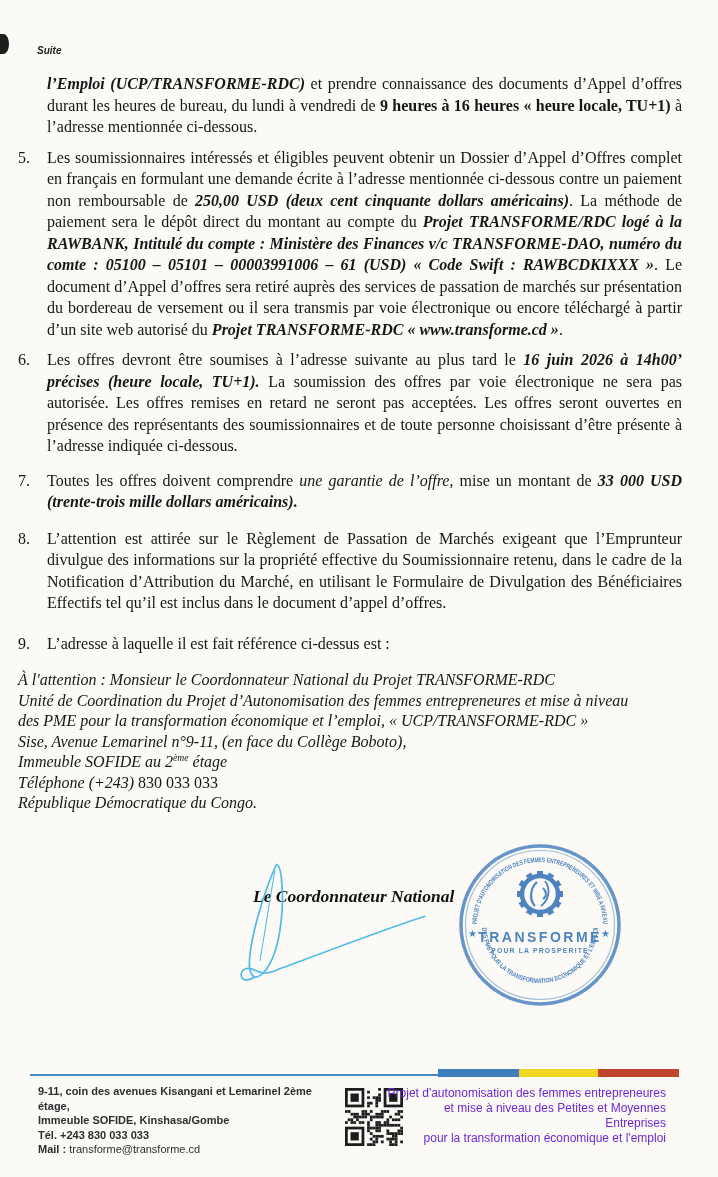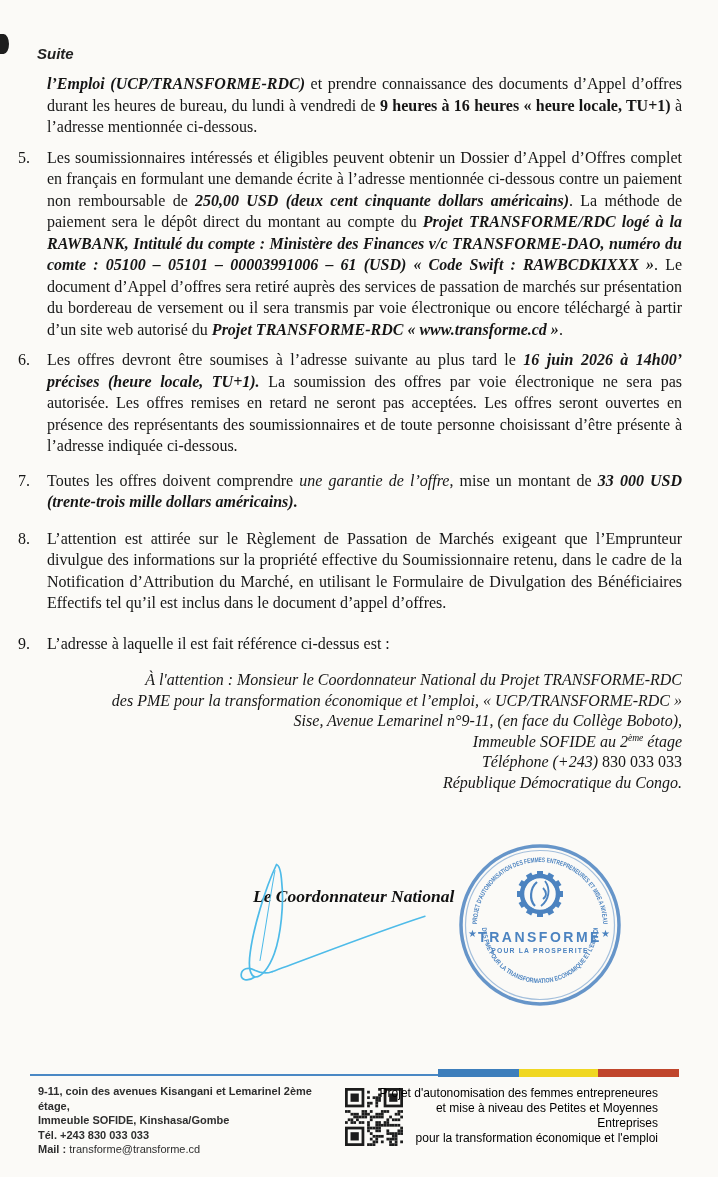--- a/index.html
+++ b/index.html
@@ -2,53 +2,53 @@
 <html><head>
 <meta charset="utf-8">
 <style>
   html,body{margin:0;padding:0;}
   body{width:718px;height:1177px;background:#fbfaf7;position:relative;overflow:hidden;
        font-family:"Liberation Serif", serif;color:#161616;}
   .sheet{position:absolute;inset:0;background:#fbfaf7;}
   .smudge{position:absolute;left:0;top:34px;width:9px;height:20px;background:#1d1d1d;
           border-radius:0 60% 60% 0 / 0 50% 50% 0;}
   .suite{position:absolute;left:37px;top:45px;font-family:"Liberation Sans",sans-serif;
-         font-weight:bold;font-style:italic;font-size:15px;color:#222;}
+         font-weight:bold;font-style:italic;font-size:10px;color:#222;}
   .content{position:absolute;left:18px;top:73px;width:664px;}
   .para{display:flex;}
   .pnum{width:29px;flex:0 0 29px;font-size:16px;line-height:21.5px;}
   .ptext{flex:1;font-size:16px;line-height:21.5px;text-align:justify;}
   .m0{margin-bottom:9px;}
   .m1{margin-bottom:9px;}
   .m2{margin-bottom:13px;}
   .m3{margin-bottom:15px;}
   .m4{margin-bottom:19px;}
   .m5{margin-bottom:16px;}
   .b{font-weight:bold;}
   .i{font-style:italic;}
   .u{font-style:normal;}
   .red{color:#c41f1f;}
   sup{font-size:60%;vertical-align:super;line-height:0;}
-  .address{margin-top:0;font-style:italic;font-size:16px;line-height:20.5px;text-align:right;}
+  .address{margin-top:0;font-style:italic;font-size:16px;line-height:20.5px;}
   .aline{white-space:nowrap;}
   .coord-title{position:absolute;left:253px;top:886px;font-weight:bold;font-style:italic;
                font-size:17.5px;color:#111;}
   .sig-svg{position:absolute;left:140px;top:820px;}
   .stamp{position:absolute;left:455px;top:838px;opacity:.85;}
   
   .foot-thinline{position:absolute;left:30px;top:1074px;width:408px;height:2px;background:#4a88c4;}
   .bar{position:absolute;top:1069px;height:8px;}
   .bar-blue{left:438px;width:81px;background:#3d7ebc;}
   .bar-yellow{left:519px;width:79px;background:#f0d722;}
   .bar-red{left:598px;width:81px;background:#c0452c;}
   .foot-left{position:absolute;left:38px;top:1084px;width:300px;
              font-family:"Liberation Sans",sans-serif;font-size:11px;line-height:14.5px;color:#2e2e2e;}
   .qr{position:absolute;left:345px;top:1088px;width:58px;height:58px;}
-  .foot-right{position:absolute;left:376px;top:1086px;width:282px;text-align:right;
-              font-family:"Liberation Sans",sans-serif;font-size:12px;line-height:15px;color:#000000;}
+  .foot-right{position:absolute;left:384px;top:1086px;width:282px;text-align:right;
+              font-family:"Liberation Sans",sans-serif;font-size:12px;line-height:15px;color:#6d28d9;}
 </style>
 </head>
 <body>
 
 <div class="sheet">
 
   <div class="smudge"></div>
 
   <div class="suite">Suite</div>
 
@@ -73,20 +73,21 @@
       <div class="pnum">8.</div>
       <div class="ptext"><span>L’attention est attirée sur le Règlement de Passation de Marchés exigeant que l’Emprunteur divulgue des informations sur la propriété effective du Soumissionnaire retenu, dans le cadre de la Notification d’Attribution du Marché, en utilisant le Formulaire de Divulgation des Bénéficiaires Effectifs tel qu’il est inclus dans le document d’appel d’offres.</span></div>
     </div>
     <div class="para m5">
       <div class="pnum">9.</div>
       <div class="ptext"><span>L’adresse à laquelle il est fait référence ci-dessus est :</span></div>
     </div>
 
     <div class="address">
       <div class="aline"><span>À l'attention : Monsieur le Coordonnateur National du Projet TRANSFORME-RDC</span></div>
+      <div class="aline"><span>Unité de Coordination du Projet d’Autonomisation des femmes entrepreneures et mise à niveau</span></div>
       <div class="aline"><span>des PME pour la transformation économique et l’emploi, « UCP/TRANSFORME-RDC »</span></div>
       <div class="aline"><span>Sise, Avenue Lemarinel n°9-11, (en face du Collège Boboto),</span></div>
       <div class="aline"><span>Immeuble SOFIDE au 2</span><sup>ème</sup><span> étage</span></div>
       <div class="aline"><span>Téléphone (+243) </span><span class="u">830 033 033</span></div>
       <div class="aline"><span>République Démocratique du Congo.</span></div>
     </div>
   </div>
 
   <div class="coord-title">Le Coordonnateur National</div>
 

